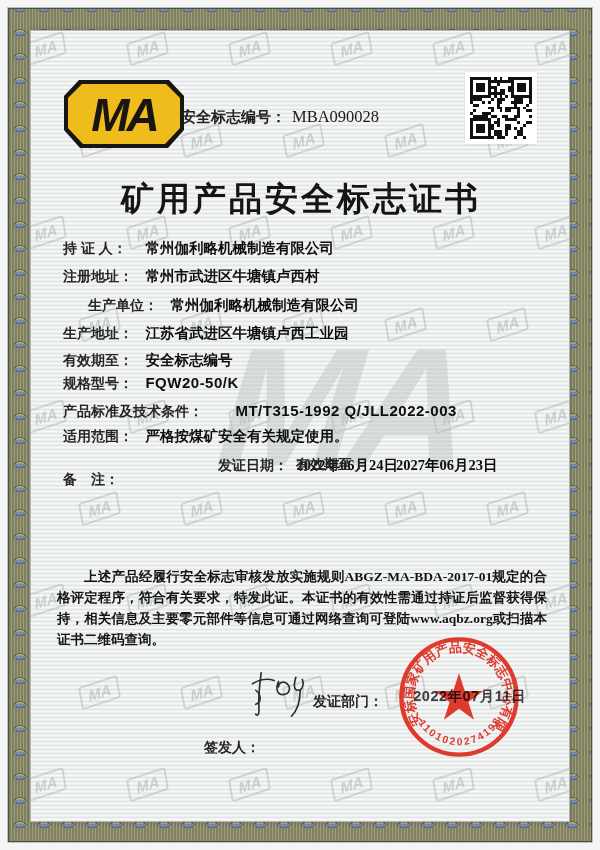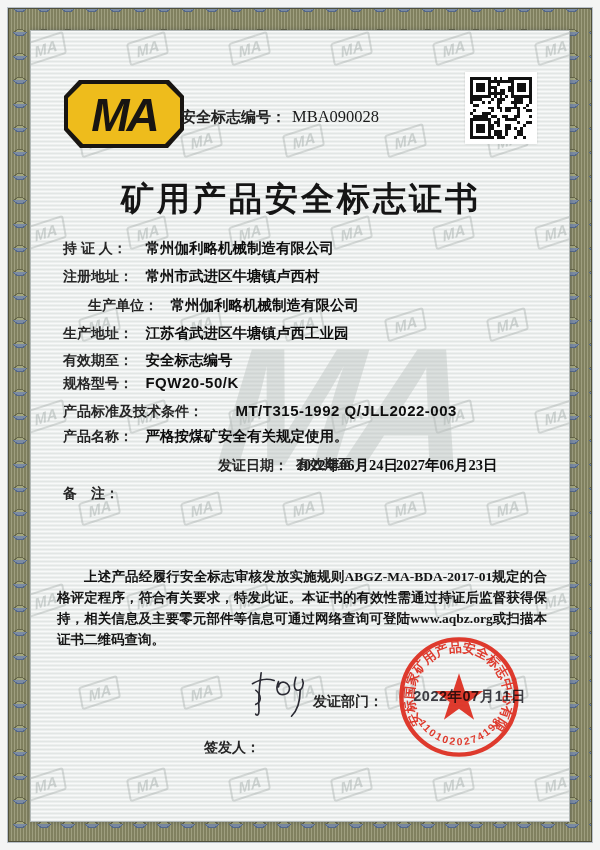--- a/index.html
+++ b/index.html
@@ -601,32 +601,32 @@
       </div>
       <div class="abs row" style="top:343px;">
         <span class="lbl">规格型号：</span>
         <span class="val model">FQW20-50/K</span>
       </div>
       <div class="abs row wide" style="top:371px;">
         <span class="lbl">产品标准及技术条件：</span>
         <span class="val model">MT/T315-1992 Q/JLL2022-003</span>
       </div>
       <div class="abs row" style="top:396px;">
-        <span class="lbl">产品名称：</span>
+        <span class="lbl">适用范围：</span>
         <span class="val">严格按煤矿安全有关规定使用。</span>
       </div>
 
       <div class="abs row daterow" style="top:425px;text-align:center;">
         <span class="lbl">发证日期：</span>
         <span class="val">2022年06月24日</span>
         <span class="lbl2">有效期至：</span>
         <span class="val2">2027年06月23日</span>
       </div>
 
-      <div class="abs row" style="top:453px;">
+      <div class="abs row" style="top:439px;">
         <span class="lbl">备　注：</span>
         <span class="val"></span>
       </div>
 
       <div class="abs statement">上述产品经履行安全标志审核发放实施规则ABGZ-MA-BDA-2017-01规定的合格评定程序，符合有关要求，特发此证。本证书的有效性需通过持证后监督获得保持，相关信息及主要零元部件等信息可通过网络查询可登陆www.aqbz.org或扫描本证书二维码查询。</div>
 
 
       <div class="abs foot-lbl" style="left:173px;top:662px;margin-top:46px;">签发人：</div>
       <div class="abs" style="left:215px;top:635px;width:65px;height:55px;">
         <svg width="65" height="55" viewBox="0 0 60 50">

